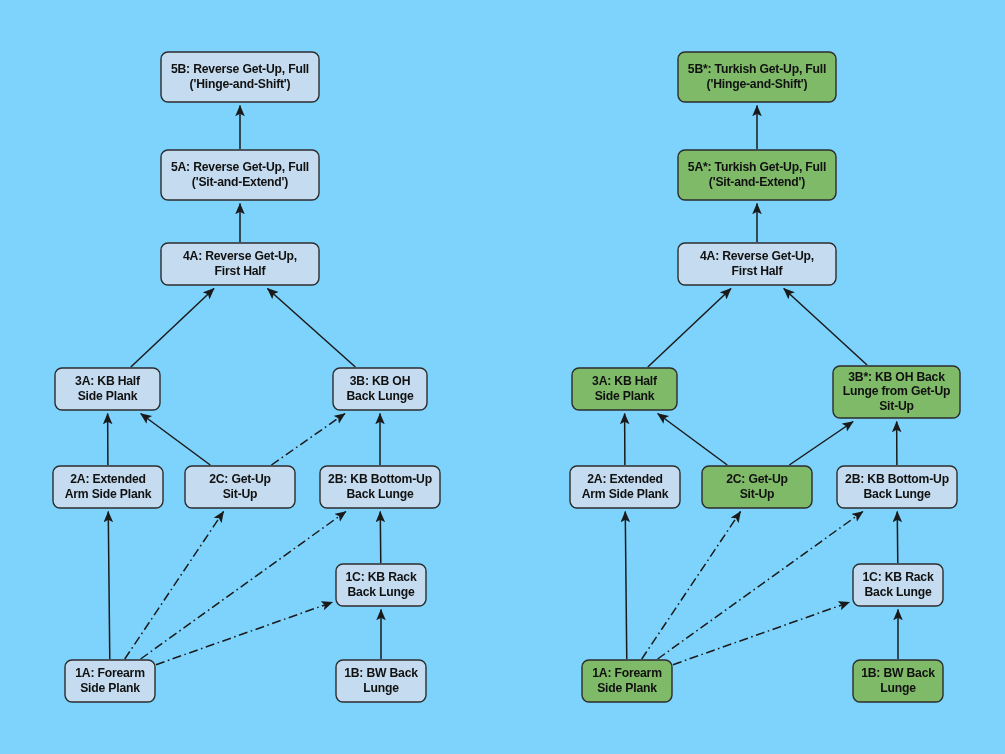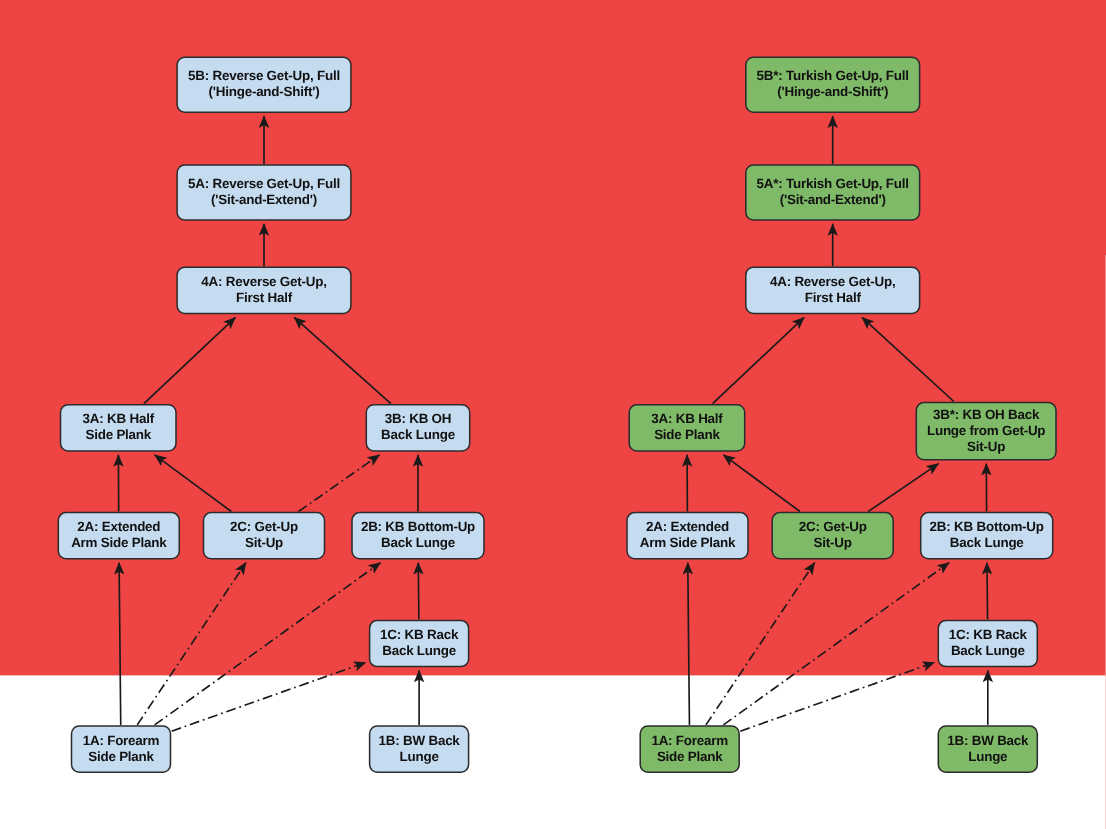--- a/index.html
+++ b/index.html
@@ -9,22 +9,22 @@
   }
   body {
     width: 1005px;
     height: 754px;
     font-family: "Liberation Sans", sans-serif;
     overflow: hidden;
   }
   #diagram-root {
     position: relative;
     width: 1005px;
-    height: 614px;
-    background: #ef4444;
+    height: 754px;
+    background: #7dd3fc;
   }
   svg.layer {
     position: absolute;
     top: 0;
     left: 0;
     width: 1005px;
     height: 754px;
   }
   .node-label {
     font-family: "Liberation Sans", sans-serif;

